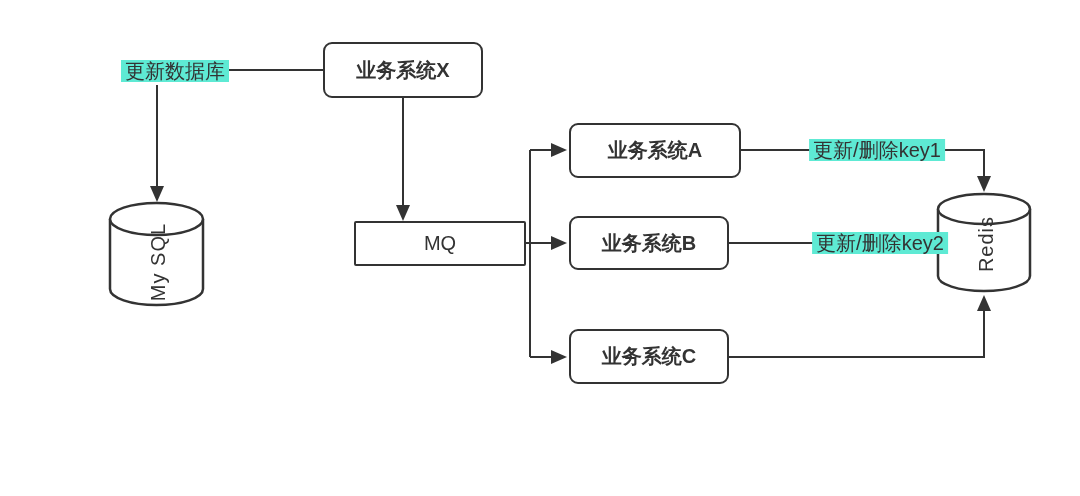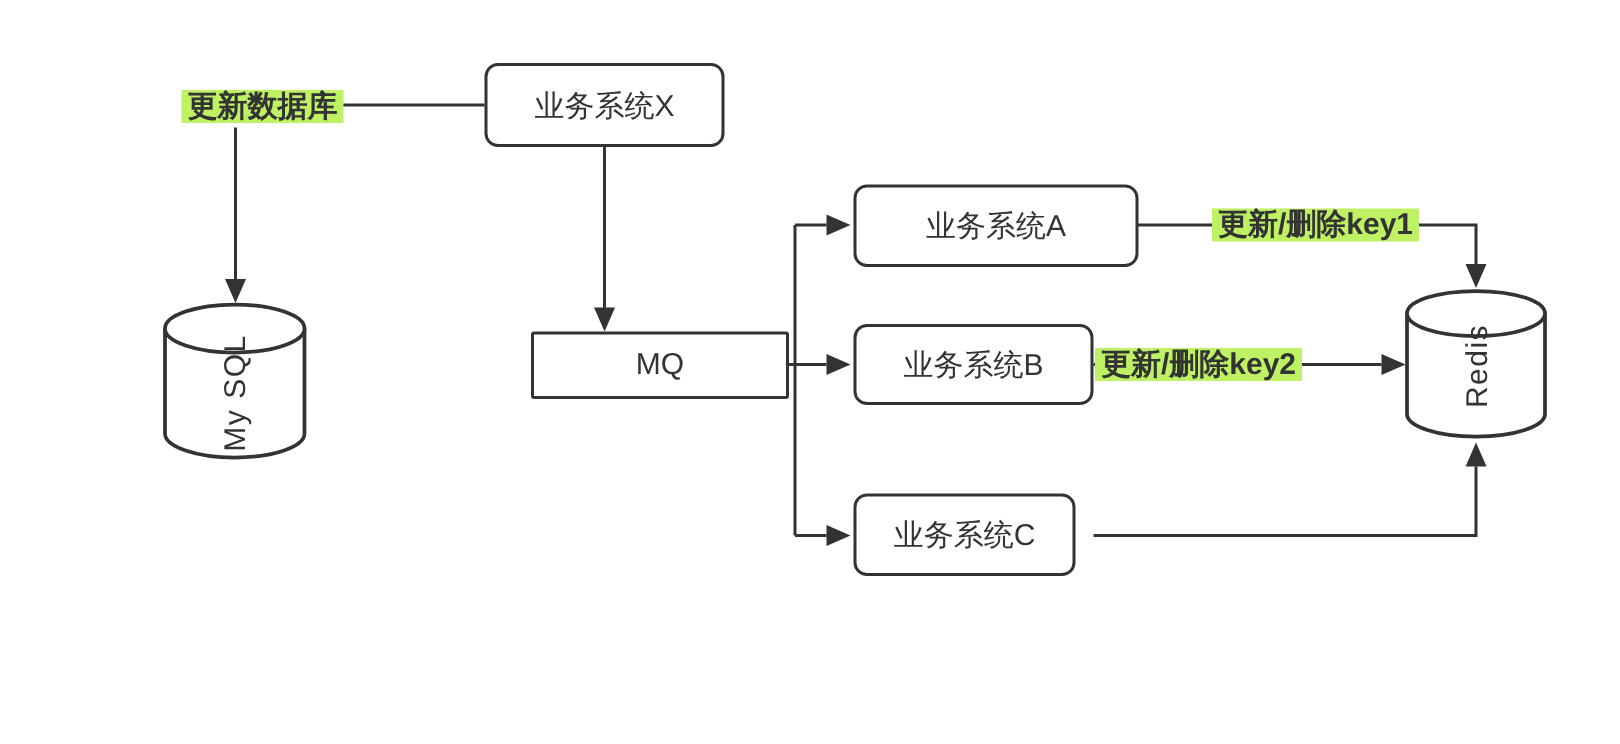--- a/index.html
+++ b/index.html
@@ -25,32 +25,31 @@
     box-sizing: border-box;
     border: 2px solid #333333;
     background: #ffffff;
     display: flex;
     align-items: center;
     justify-content: center;
     font-size: 20px;
     color: #333333;
     white-space: nowrap;
   }
-  .rounded { border-radius: 9px; }
+  .rounded { border-radius: 9px; font-weight: bold; }
   .sharp   { border-radius: 2px; margin-left: 36px; }
   .edge-label {
     position: absolute;
     transform: translate(-50%, -50%);
-    background: #bef264;
+    background: #5eead4;
     font-size: 20px;
     color: #333333;
     white-space: nowrap;
     padding: 0 4px;
     line-height: 1.1;
-    font-weight: bold;
   }
   .db-label {
     position: absolute;
     transform: translate(-50%, -50%) rotate(-90deg);
     font-size: 20px;
     color: #333333;
     white-space: nowrap;
     letter-spacing: 1px;
   }
 </style>
@@ -106,36 +105,36 @@
   </svg>
 
   <div class="node rounded" style="left:323px; top:42px; width:160px; height:56px;">
     <span>业务系统X</span>
   </div>
 
   <div class="node sharp" style="left:318px; top:221px; width:172px; height:45px;">
     <span>MQ</span>
   </div>
 
-  <div class="node rounded" style="left:569px; top:123px; width:190px; height:55px;">
+  <div class="node rounded" style="left:569px; top:123px; width:172px; height:55px;">
     <span>业务系统A</span>
   </div>
 
   <div class="node rounded" style="left:569px; top:216px; width:160px; height:54px;">
     <span>业务系统B</span>
   </div>
 
-  <div class="node rounded" style="left:569px; top:329px; width:148px; height:55px;">
+  <div class="node rounded" style="left:569px; top:329px; width:160px; height:55px;">
     <span>业务系统C</span>
   </div>
 
   <div class="edge-label" style="left:175px; top:71px;">更新数据库</div>
 
   <div class="edge-label" style="left:877px; top:150px;text-align:right;">更新/删除key1</div>
 
-  <div class="edge-label" style="left:799px; top:243px;">更新/删除key2</div>
+  <div class="edge-label" style="left:880px; top:243px;">更新/删除key2</div>
 
 
   <div class="db-label" style="left:158px; top:262px;">My SQL</div>
 
   <div class="db-label" style="left:986px; top:244px;">Redis</div>
 
 </div>
 
 </body></html>

